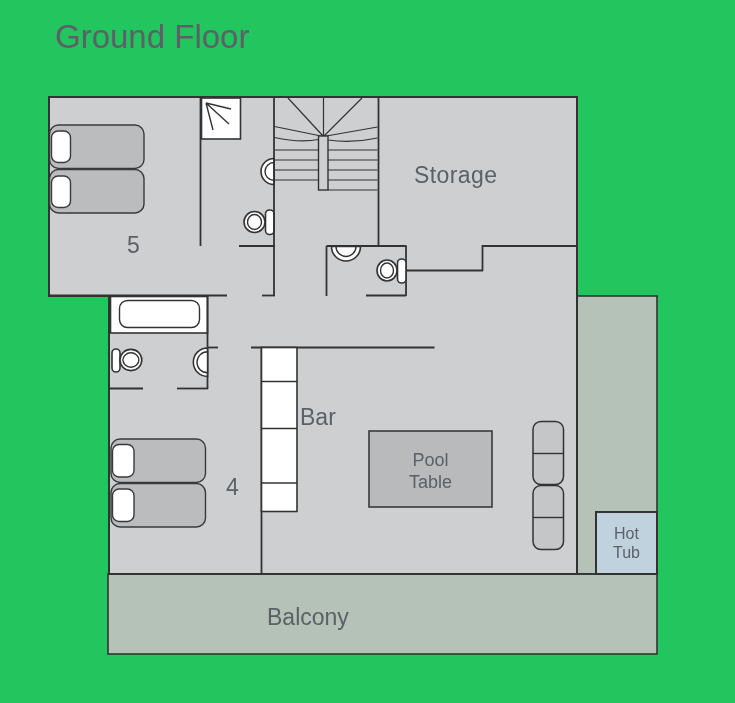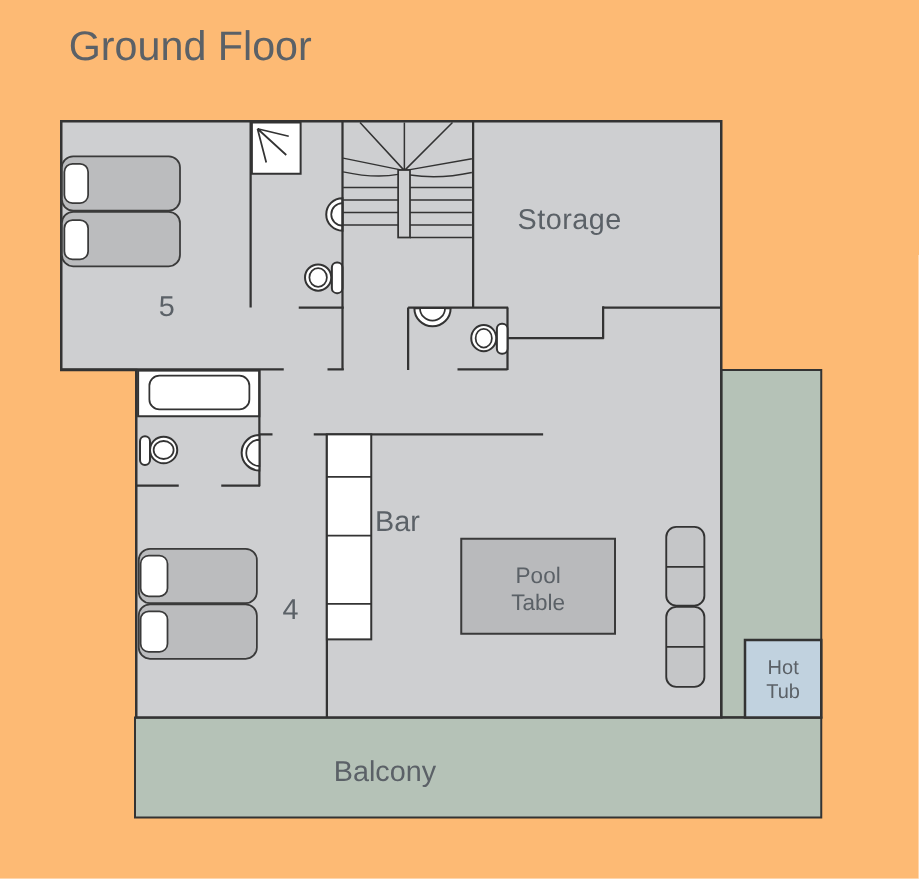--- a/index.html
+++ b/index.html
@@ -1,16 +1,16 @@
 <!DOCTYPE html>
 <html><head>
 <meta charset="utf-8">
 <style>
   html,body{margin:0;padding:0;background:#ffffff;}
-  .page{position:relative;width:735px;height:703px;background:#fdba74;overflow:hidden;}
+  .page{position:relative;width:735px;height:703px;background:#22c55e;overflow:hidden;}
   svg text{font-family:"Liberation Sans",sans-serif;fill:#5b6167;}
 </style>
 </head>
 <body>
 <div class="page">
 <svg width="735" height="703" viewBox="0 0 735 703">
 
 <text x="55" y="48" font-size="33">Ground Floor</text>
 
 <rect x="577" y="296" width="80" height="278" fill="#b5c2b7" stroke="#333333" stroke-width="1.6"></rect>

